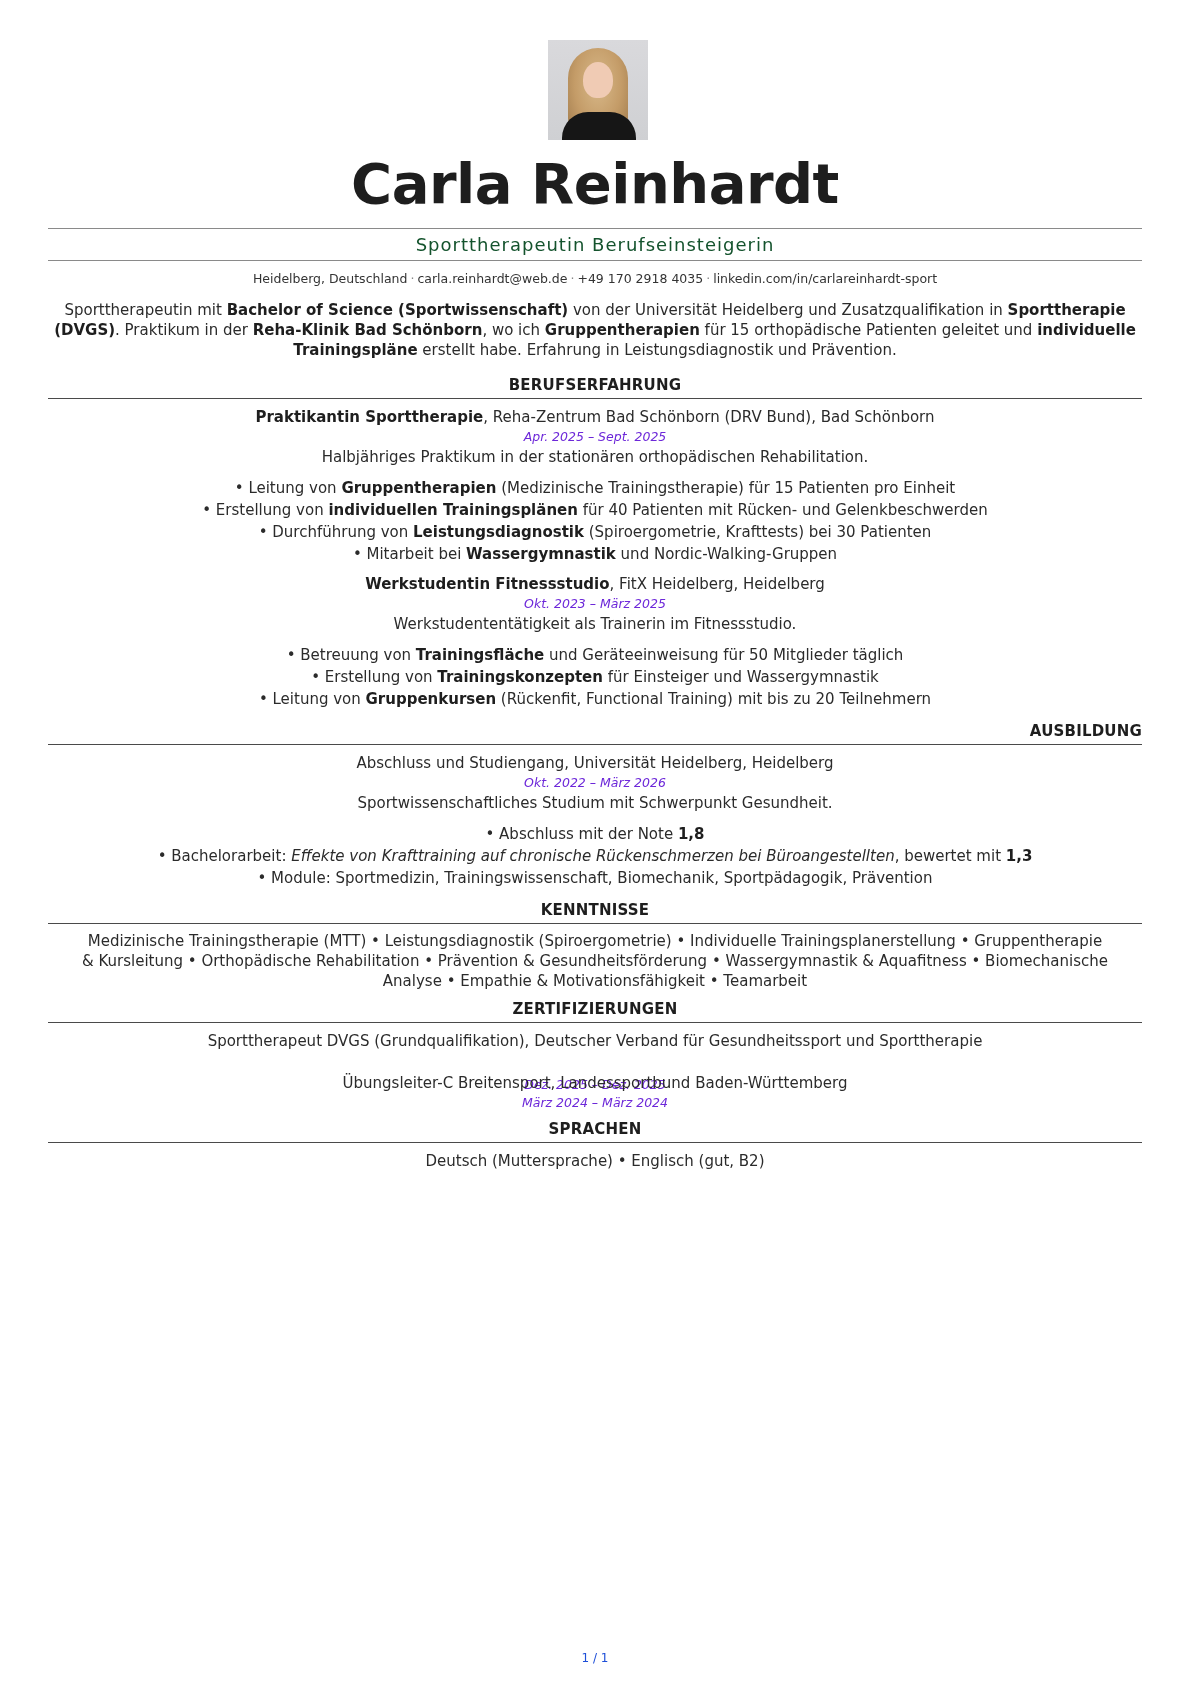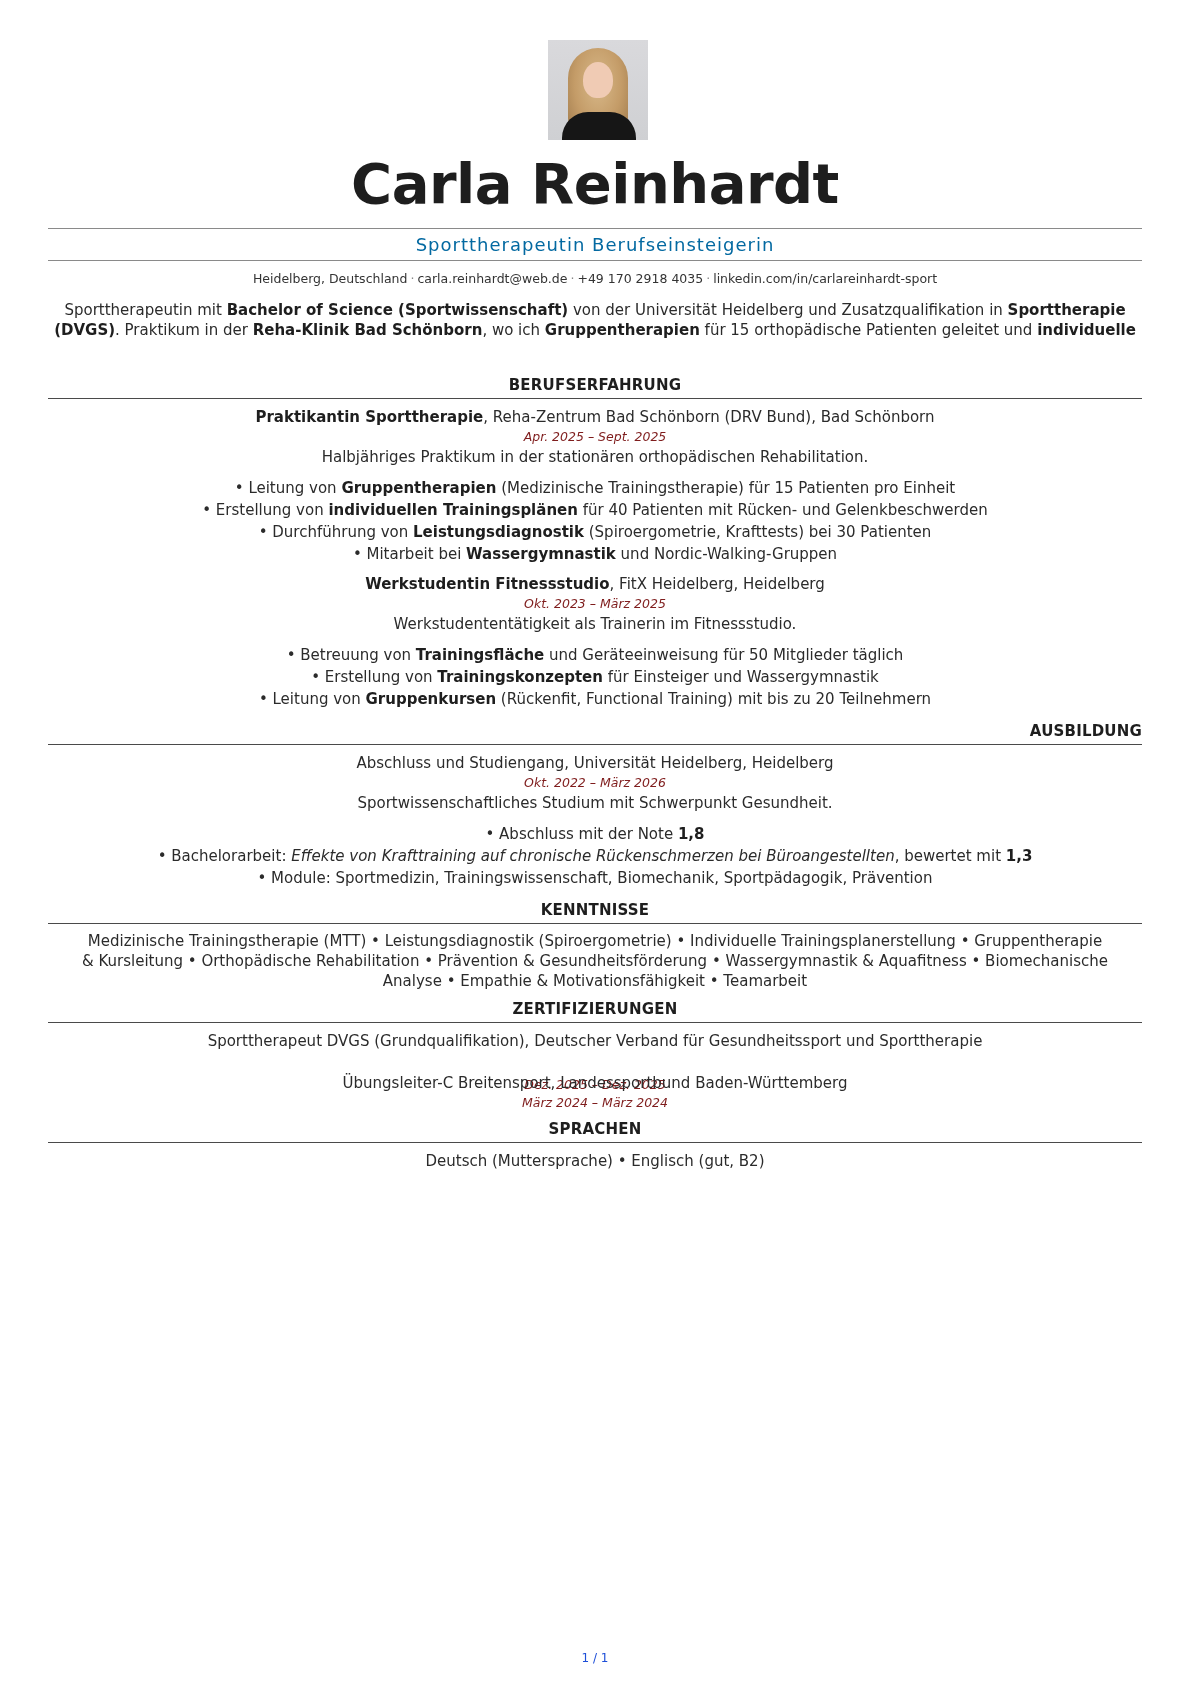--- a/index.html
+++ b/index.html
@@ -32,21 +32,21 @@
 
     .name {
       position: absolute; left: 0; top: 150px; width: 1094px;
       font-family: "DejaVu Sans", sans-serif; font-weight: bold;
       font-size: 56px; letter-spacing: -0.5px; color: #1e1e1e; line-height: 68px;
     }
     .rule { position: absolute; left: 0; width: 1094px; height: 0; border-top: 1.5px solid #8a8a8a; }
     .rule.dark { border-top: 1.5px solid #4a4a4a; }
     .subtitle {
       position: absolute; left: 0; top: 233px; width: 1094px;
-      font-size: 18px; letter-spacing: 1px; color: #0369a1; line-height: 24px;
+      font-size: 18px; letter-spacing: 1px; color: #14532d; line-height: 24px;
     }
     .contact {
       position: absolute; left: 0; top: 270px; width: 1094px;
       font-size: 12.5px; color: #333; line-height: 18px;
     }
     .contact .sep { color: #888; padding: 0 3px; }
     .summary {
       position: absolute; left: 0; top: 300px; width: 1094px;
       font-size: 15px; line-height: 20px; color: #2b2b2b;
     }
@@ -56,21 +56,21 @@
       position: absolute; left: 0; width: 1094px;
       font-weight: bold; font-size: 15px; color: #1e1e1e; line-height: 20px;
       letter-spacing: 0.2px;
     }
     .line {
       position: absolute; left: 0; width: 1094px;
       font-size: 15px; line-height: 20px; color: #2b2b2b; white-space: nowrap;
     }
     .date {
       position: absolute; left: 0; width: 1094px;
-      font-size: 12.5px; font-style: italic; line-height: 16px; color: #7f1d1d;
+      font-size: 12.5px; font-style: italic; line-height: 16px; color: #6d28d9;
     }
     .skills {
       position: absolute; left: 0; width: 1094px;
       font-size: 15px; line-height: 20px; color: #2b2b2b;
     }
     .footer {
       position: absolute; left: 0; top: 1650px; width: 1094px;
       font-size: 12px; color: #1d4ed8; line-height: 16px;
     }
   </style>
@@ -93,20 +93,21 @@
   <div class="subtitle">Sporttherapeutin Berufseinsteigerin</div>
   <div class="rule" style="top:260px;"></div>
 
   <div class="contact">
     <span>Heidelberg, Deutschland</span><span class="sep">·</span><span>carla.reinhardt@web.de</span><span class="sep">·</span><span>+49 170 2918 4035</span><span class="sep">·</span><span>linkedin.com/in/carlareinhardt-sport</span>
   </div>
 
   <div class="summary">
     <div class="rich"><span>Sporttherapeutin mit </span><b>Bachelor of Science (Sportwissenschaft)</b><span> von der Universität Heidelberg und Zusatzqualifikation in </span><b>Sporttherapie</b></div>
     <div class="rich"><b>(DVGS)</b><span>. Praktikum in der </span><b>Reha-Klinik Bad Schönborn</b><span>, wo ich </span><b>Gruppentherapien</b><span> für 15 orthopädische Patienten geleitet und </span><b>individuelle</b></div>
+    <div class="rich"><b>Trainingspläne</b><span> erstellt habe. Erfahrung in Leistungsdiagnostik und Prävention.</span></div>
   </div>
 
   <div class="section-title" style="top:375px;">BERUFSERFAHRUNG</div>
   <div class="rule dark" style="top:398px;"></div>
 
   <div class="line" style="top:407px;text-align:center;"><b>Praktikantin Sporttherapie</b><span>, Reha-Zentrum Bad Schönborn (DRV Bund), Bad Schönborn</span></div>
   <div class="date" style="top:429px;">Apr. 2025 – Sept. 2025</div>
   <div class="line" style="top:447px;">Halbjähriges Praktikum in der stationären orthopädischen Rehabilitation.</div>
   <div class="line rich" style="top:478px;"><span>• Leitung von </span><b>Gruppentherapien</b><span> (Medizinische Trainingstherapie) für 15 Patienten pro Einheit</span></div>
   <div class="line rich" style="top:500px;"><span>• Erstellung von </span><b>individuellen Trainingsplänen</b><span> für 40 Patienten mit Rücken- und Gelenkbeschwerden</span></div>

